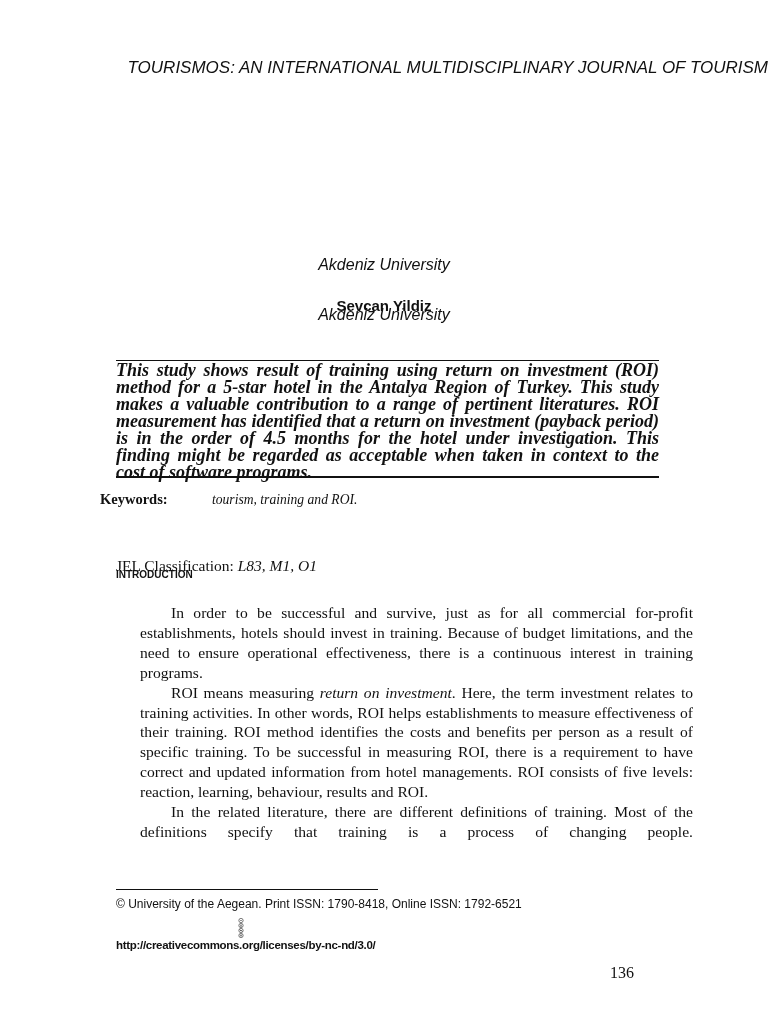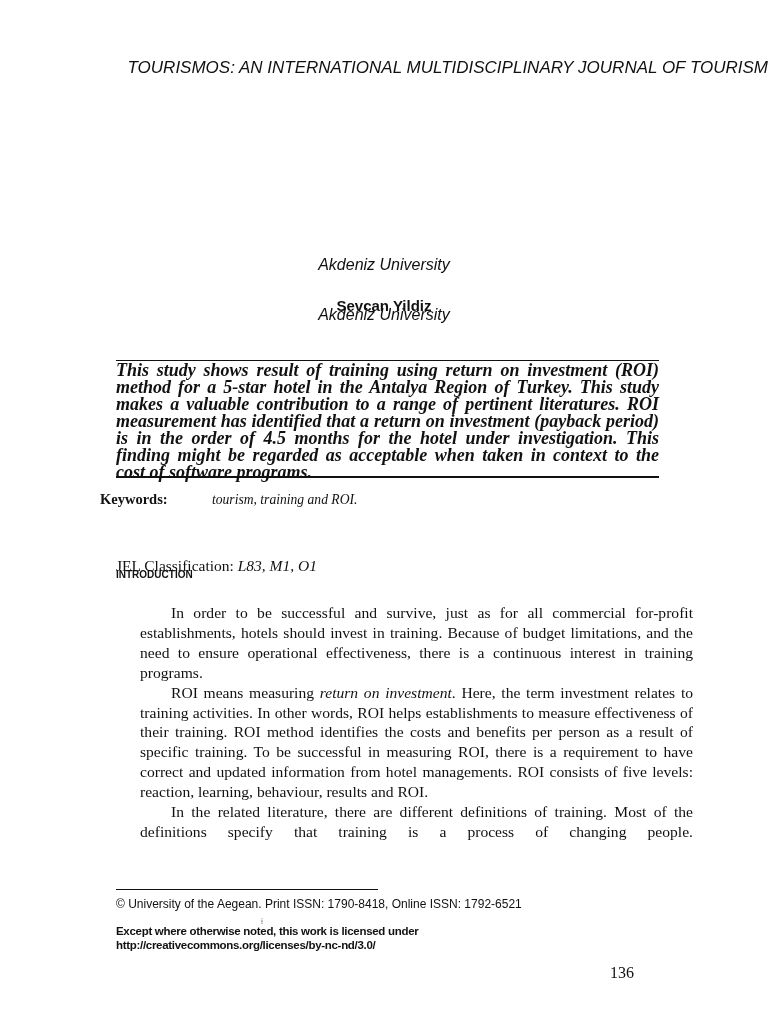--- a/index.html
+++ b/index.html
@@ -94,19 +94,18 @@
       <circle cx="14" cy="14" r="12" fill="none" stroke="#111" stroke-width="3"></circle>
       <text x="14" y="19" text-anchor="middle" font-family="Liberation Sans, sans-serif" font-size="14" font-weight="bold" fill="#111">$</text>
       <line x1="5.5" y1="9" x2="22.5" y2="19" stroke="#111" stroke-width="2.5"></line>
     </svg>
     <svg class="cc-icon" viewBox="0 0 28 28">
       <circle cx="14" cy="14" r="12" fill="none" stroke="#111" stroke-width="3"></circle>
       <rect x="8" y="10" width="12" height="2.8" fill="#111"></rect>
       <rect x="8" y="15.2" width="12" height="2.8" fill="#111"></rect>
     </svg>
     <div class="sans cc-text">
-      <div>Except where otherwise noted, this work is licensed under</div>
       <div>http://creativecommons.org/licenses/by-nc-nd/3.0/</div>
     </div>
   </div>
 
   <div class="abs serif page-num">136</div>
 </div>
 
 </body></html>

